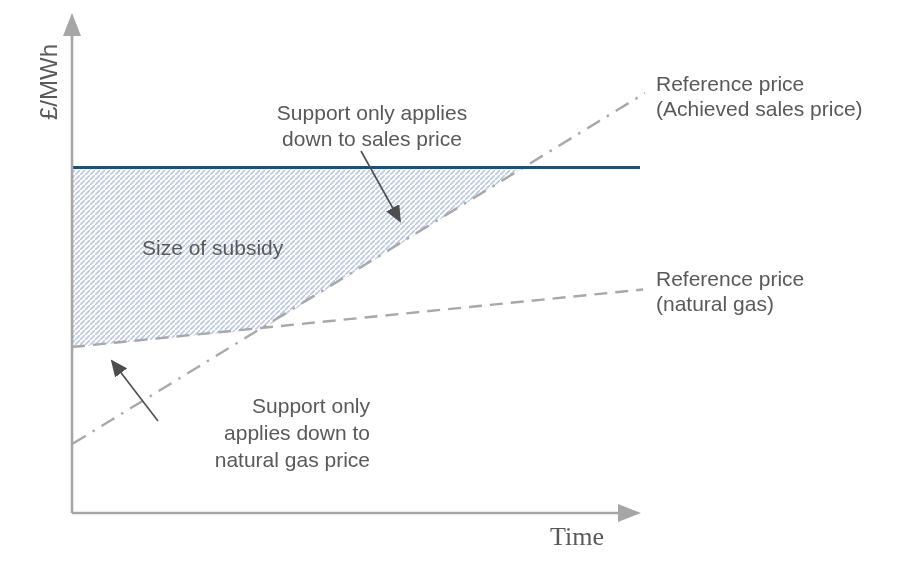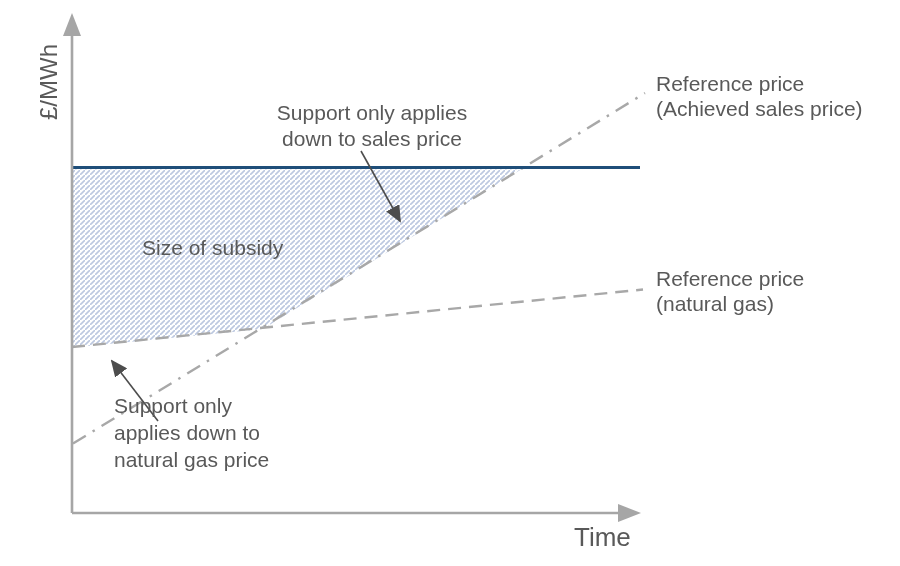--- a/index.html
+++ b/index.html
@@ -26,22 +26,22 @@
     text-align: center;
     transform: rotate(-90deg);
     transform-origin: center center;
     white-space: nowrap;
   }
   .lbl-ref-sales { left: 656px; top: 71px; }
   .lbl-strike    { left: 656px; top: 157px; color: #1f4e79; }
   .lbl-ref-gas   { left: 656px; top: 266px; }
   .lbl-subsidy   { left: 142px; top: 235px; }
   .lbl-support-sales { left: 244px; top: 100px; width: 256px; text-align: center; line-height: 26px; }
-  .lbl-support-gas   { left: 114px; top: 392px; width: 256px; text-align: left; line-height: 27px; }
-  .lbl-time { left: 574px; top: 522px; font-size: 26px; line-height: 30px; }
+  .lbl-support-gas   { left: 114px; top: 392px; width: 256px; text-align: right; line-height: 27px; }
+  .lbl-time { left: 550px; top: 522px; font-size: 26px; line-height: 30px; font-family: Liberation Serif, serif; }
 </style>
 </head>
 <body>
 
 <div class="stage">
 
   <svg width="900" height="566" viewBox="0 0 900 566">
     <defs>
       <pattern id="hatchPattern" width="5" height="5" patternUnits="userSpaceOnUse">
         <path d="M-1,6 L6,-1" stroke="#bcc8e0" stroke-width="1.6" fill="none"></path>

